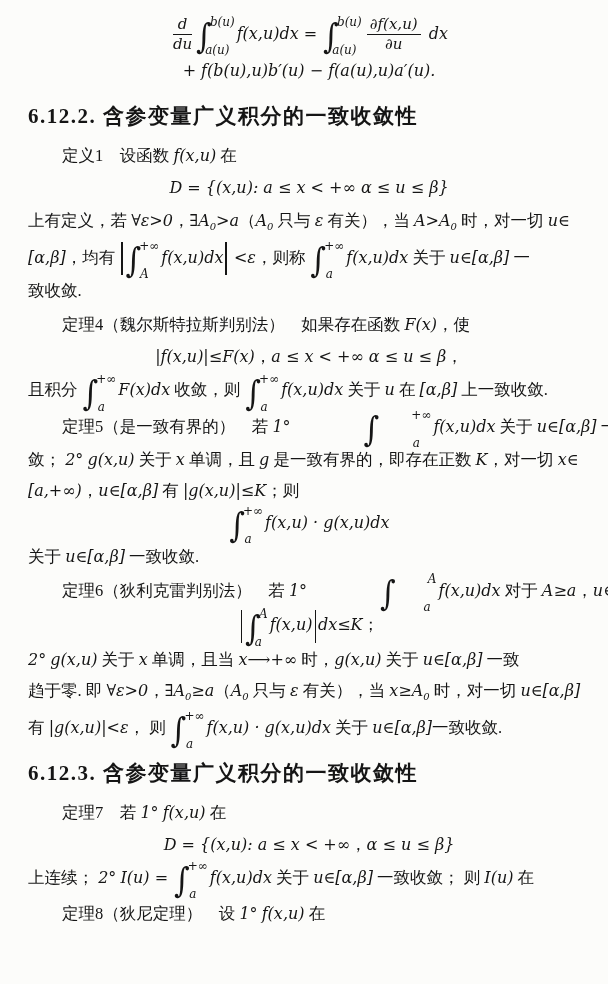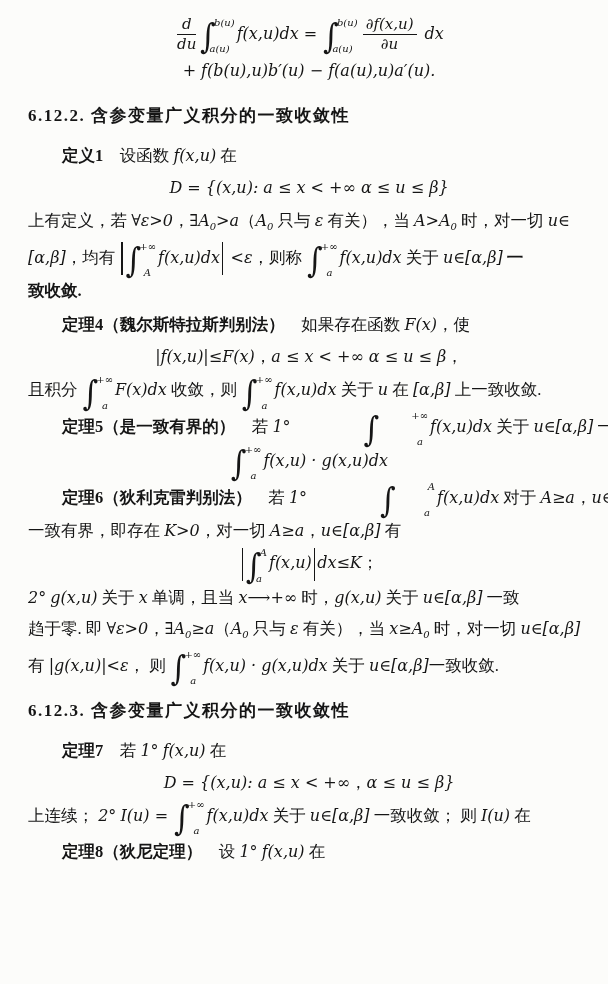--- a/index.html
+++ b/index.html
@@ -1,30 +1,30 @@
 <!DOCTYPE html>
 <html><head>
 <meta charset="utf-8">
 <style>
   html,body{margin:0;padding:0}
   body{width:608px;height:984px;background:#fcfcfa;overflow:hidden}
   .page{box-sizing:border-box;width:608px;height:984px;padding:16px 18px 0 28px;
         font-family:"Liberation Serif",serif;color:#151515;font-size:16.5px}
   .line{line-height:31px;white-space:nowrap}
   .s-c{text-align:center;line-height:34px}
-  .s-h{font-size:17px;font-weight:700;margin:13px 0 9px;letter-spacing:1.5px;line-height:30px}
+  .s-h{font-size:21px;font-weight:700;margin:13px 0 9px;letter-spacing:1.5px;line-height:30px}
   .s-i{text-indent:34px;margin-top:3px}
-  .b{font-weight:700}
+  .b{font-weight:400}
   .m{font-family:"DejaVu Serif",serif;font-style:italic;font-size:16px}
   .sb{font-family:"DejaVu Serif",serif;font-style:italic;font-size:10px;vertical-align:-4px}
   .intw{display:inline-block;vertical-align:middle;margin:0 2px 0 1px;white-space:nowrap}
   .ints{font-family:"DejaVu Serif",serif;font-style:normal;font-size:30px;line-height:1;
         display:inline-block;vertical-align:middle;transform:scaleY(1.15)}
   .lims{display:inline-block;vertical-align:middle;font-family:"DejaVu Serif",serif;
-        font-style:italic;font-size:10px;line-height:1;text-align:right;margin-left:-2px}
+        font-style:italic;font-size:12px;line-height:1;text-align:center;margin-left:-2px}
   .lims .hi{display:block;transform:translateY(-8px)}
   .lims .lo{display:block;transform:translate(-5px,8px)}
   .frac{display:inline-block;vertical-align:middle;text-align:center;
         font-family:"DejaVu Serif",serif;font-style:italic;font-size:15px;line-height:1.15;margin:0 3px}
   .frac .num{display:block;border-bottom:1.3px solid #151515;padding:0 3px 1px}
   .frac .den{display:block;padding-top:1px}
   .bigbar{display:inline-block;width:1.4px;height:33px;background:#151515;
           vertical-align:middle;margin:0 2px}
 </style>
 </head>
@@ -37,23 +37,25 @@
       <div class="line s-h"><span class="t">6.12.2. 含参变量广义积分的一致收敛性</span></div>
       <div class="line s-i"><span class="b">定义1</span><span class="t">　设函数 </span><span class="m">f(x,u)</span><span class="t"> 在</span></div>
       <div class="line s-c"><span class="m">D = {(x,u): a ≤ x &lt; +∞  α ≤ u ≤ β}</span></div>
       <div class="line s-f"><span class="t">上有定义，若 </span><span class="m">∀ε&gt;0</span><span class="t">，</span><span class="m">∃A</span><span class="sb">0</span><span class="m">&gt;a</span><span class="t">（</span><span class="m">A</span><span class="sb">0</span><span class="t"> 只与 </span><span class="m">ε</span><span class="t"> 有关），当 </span><span class="m">A&gt;A</span><span class="sb">0</span><span class="t"> 时，对一切 </span><span class="m">u∈</span></div>
       <div class="line s-f"><span class="m">[α,β]</span><span class="t">，均有 </span><span class="bigbar"></span><span class="intw"><span class="ints">∫</span><span class="lims"><span class="hi">+∞</span><span class="lo">A</span></span></span><span class="m">f(x,u)dx</span><span class="bigbar"></span><span class="m"> &lt;ε</span><span class="t">，则称 </span><span class="intw"><span class="ints">∫</span><span class="lims"><span class="hi">+∞</span><span class="lo">a</span></span></span><span class="m">f(x,u)dx</span><span class="t"> 关于 </span><span class="m">u∈[α,β]</span><span class="t"> </span><span class="b">一</span></div>
       <div class="line s-f"><span class="b">致收敛.</span></div>
       <div class="line s-i"><span class="b">定理4（魏尔斯特拉斯判别法）</span><span class="t">　如果存在函数 </span><span class="m">F(x)</span><span class="t">，使</span></div>
       <div class="line s-c"><span class="m">|f(x,u)|≤F(x)</span><span class="t">，</span><span class="m">a ≤ x &lt; +∞  α ≤ u ≤ β</span><span class="t">，</span></div>
       <div class="line s-f"><span class="t">且积分 </span><span class="intw"><span class="ints">∫</span><span class="lims"><span class="hi">+∞</span><span class="lo">a</span></span></span><span class="m">F(x)dx</span><span class="t"> 收敛，则 </span><span class="intw"><span class="ints">∫</span><span class="lims"><span class="hi">+∞</span><span class="lo">a</span></span></span><span class="m">f(x,u)dx</span><span class="t"> 关于 </span><span class="m">u</span><span class="t"> 在 </span><span class="m">[α,β]</span><span class="t"> 上一致收敛.</span></div>
       <div class="line s-i"><span class="b">定理5（是一致有界的）</span><span class="t">　若 </span><span class="m">1°</span><span class="t"> </span><span class="intw"><span class="ints">∫</span><span class="lims"><span class="hi">+∞</span><span class="lo">a</span></span></span><span class="m">f(x,u)dx</span><span class="t"> 关于 </span><span class="m">u∈[α,β]</span><span class="t"> 一致收</span></div>
+      <div class="line s-f"><span class="t">敛； </span><span class="m">2°</span><span class="t"> </span><span class="m">g(x,u)</span><span class="t"> 关于 </span><span class="m">x</span><span class="t"> 单调，且 </span><span class="m">g</span><span class="t"> 是一致有界的，即存在正数 </span><span class="m">K</span><span class="t">，对一切 </span><span class="m">x∈</span></div>
+      <div class="line s-f"><span class="m">[a,+∞)</span><span class="t">，</span><span class="m">u∈[α,β]</span><span class="t"> 有 </span><span class="m">|g(x,u)|≤K</span><span class="t">；则</span></div>
       <div class="line s-c"><span class="intw"><span class="ints">∫</span><span class="lims"><span class="hi">+∞</span><span class="lo">a</span></span></span><span class="m">f(x,u) · g(x,u)dx</span></div>
+      <div class="line s-f"><span class="t">关于 </span><span class="m">u∈[α,β]</span><span class="t"> 一致收敛.</span></div>
       <div class="line s-i"><span class="b">定理6（狄利克雷判别法）</span><span class="t">　若 </span><span class="m">1°</span><span class="t"> </span><span class="intw"><span class="ints">∫</span><span class="lims"><span class="hi">A</span><span class="lo">a</span></span></span><span class="m">f(x,u)dx</span><span class="t"> 对于 </span><span class="m">A≥a</span><span class="t">，</span><span class="m">u∈[α,β]</span></div>
-      <div class="line s-f"><span class="t">一致有界，即存在 </span><span class="m">K&gt;0</span><span class="t">，对一切 </span><span class="m">A≥a</span><span class="t">，</span><span class="m">u∈[α,β]</span><span class="t"> 有</span></div>
       <div class="line s-c"><span class="bigbar"></span><span class="intw"><span class="ints">∫</span><span class="lims"><span class="hi">A</span><span class="lo">a</span></span></span><span class="m">f(x,u)</span><span class="bigbar"></span><span class="m">dx≤K</span><span class="t">；</span></div>
       <div class="line s-f"><span class="m">2°</span><span class="t"> </span><span class="m">g(x,u)</span><span class="t"> 关于 </span><span class="m">x</span><span class="t"> 单调，且当 </span><span class="m">x⟶+∞</span><span class="t"> 时，</span><span class="m">g(x,u)</span><span class="t"> 关于 </span><span class="m">u∈[α,β]</span><span class="t"> 一致</span></div>
       <div class="line s-f"><span class="t">趋于零. 即 </span><span class="m">∀ε&gt;0</span><span class="t">，</span><span class="m">∃A</span><span class="sb">0</span><span class="m">≥a</span><span class="t">（</span><span class="m">A</span><span class="sb">0</span><span class="t"> 只与 </span><span class="m">ε</span><span class="t"> 有关），当 </span><span class="m">x≥A</span><span class="sb">0</span><span class="t"> 时，对一切 </span><span class="m">u∈[α,β]</span></div>
       <div class="line s-f"><span class="t">有 </span><span class="m">|g(x,u)|&lt;ε</span><span class="t">， 则 </span><span class="intw"><span class="ints">∫</span><span class="lims"><span class="hi">+∞</span><span class="lo">a</span></span></span><span class="m">f(x,u) · g(x,u)dx</span><span class="t"> 关于 </span><span class="m">u∈[α,β]</span><span class="t">一致收敛.</span></div>
       <div class="line s-h"><span class="t">6.12.3. 含参变量广义积分的一致收敛性</span></div>
       <div class="line s-i"><span class="b">定理7</span><span class="t">　若 </span><span class="m">1°</span><span class="t"> </span><span class="m">f(x,u)</span><span class="t"> 在</span></div>
       <div class="line s-c"><span class="m">D = {(x,u): a ≤ x &lt; +∞</span><span class="t">，</span><span class="m">α ≤ u ≤ β}</span></div>
       <div class="line s-f"><span class="t">上连续； </span><span class="m">2°</span><span class="t"> </span><span class="m">I(u) = </span><span class="intw"><span class="ints">∫</span><span class="lims"><span class="hi">+∞</span><span class="lo">a</span></span></span><span class="m">f(x,u)dx</span><span class="t"> 关于 </span><span class="m">u∈[α,β]</span><span class="t"> 一致收敛； 则 </span><span class="m">I(u)</span><span class="t"> 在</span></div>
       <div class="line s-i"><span class="b">定理8（狄尼定理）</span><span class="t">　设 </span><span class="m">1°</span><span class="t"> </span><span class="m">f(x,u)</span><span class="t"> 在</span></div>
     </div>

